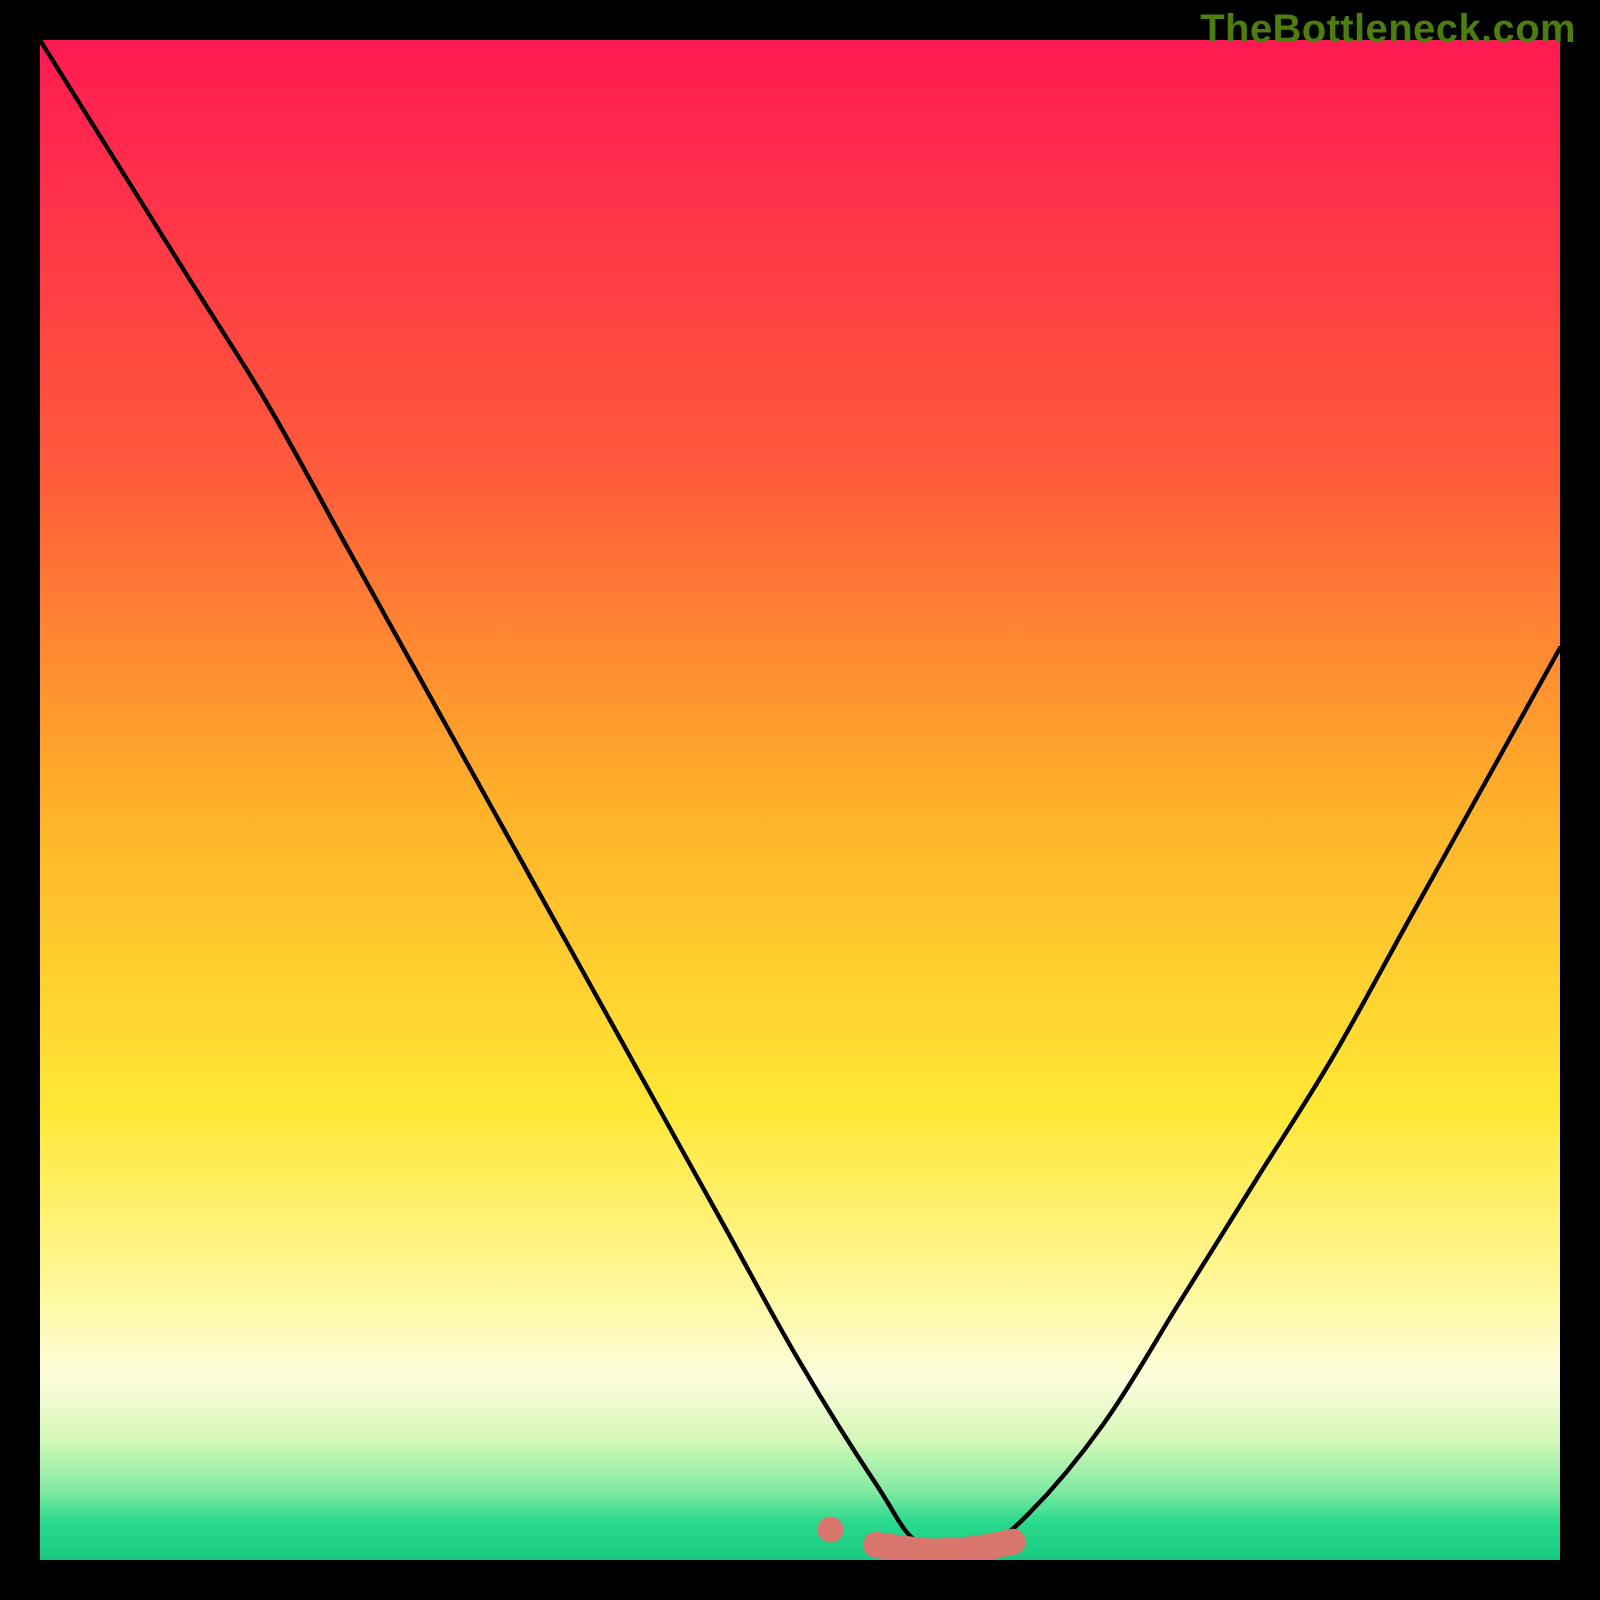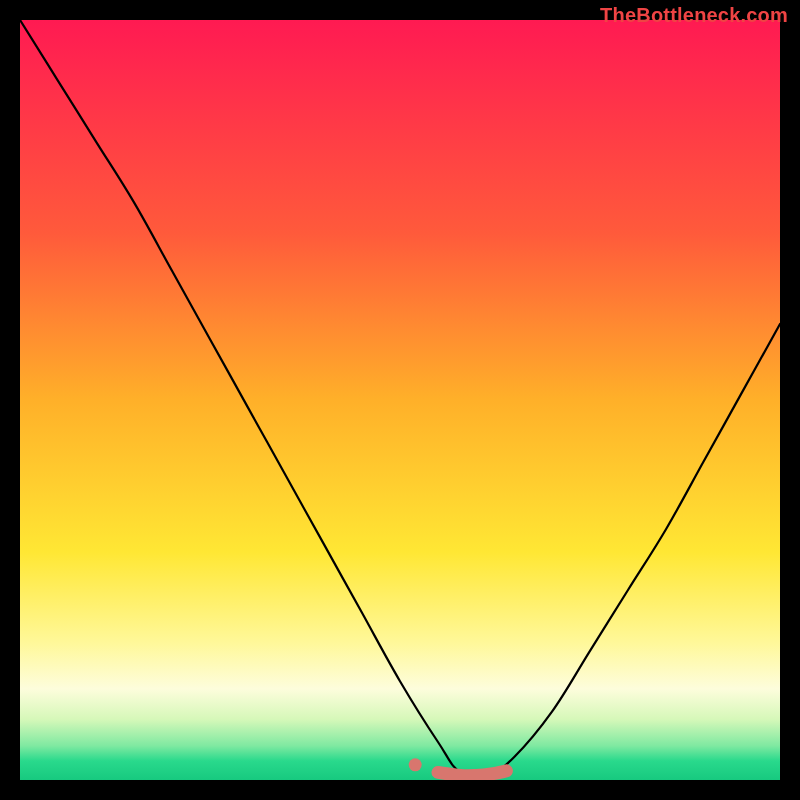--- a/index.html
+++ b/index.html
@@ -28,21 +28,21 @@
     width: 100%;
     height: 100%;
   }
   .watermark {
     position: absolute;
     top: 4px;
     right: 12px;
     font-family: Arial, Helvetica, sans-serif;
     font-size: 20px;
     font-weight: 600;
-    color: #ef4444;
+    color: #4d7c0f;
     letter-spacing: 0.2px;
     user-select: none;
   }
 </style>
 </head>
 <body>
 
 <div class="stage">
 
   <div class="plot-area">

